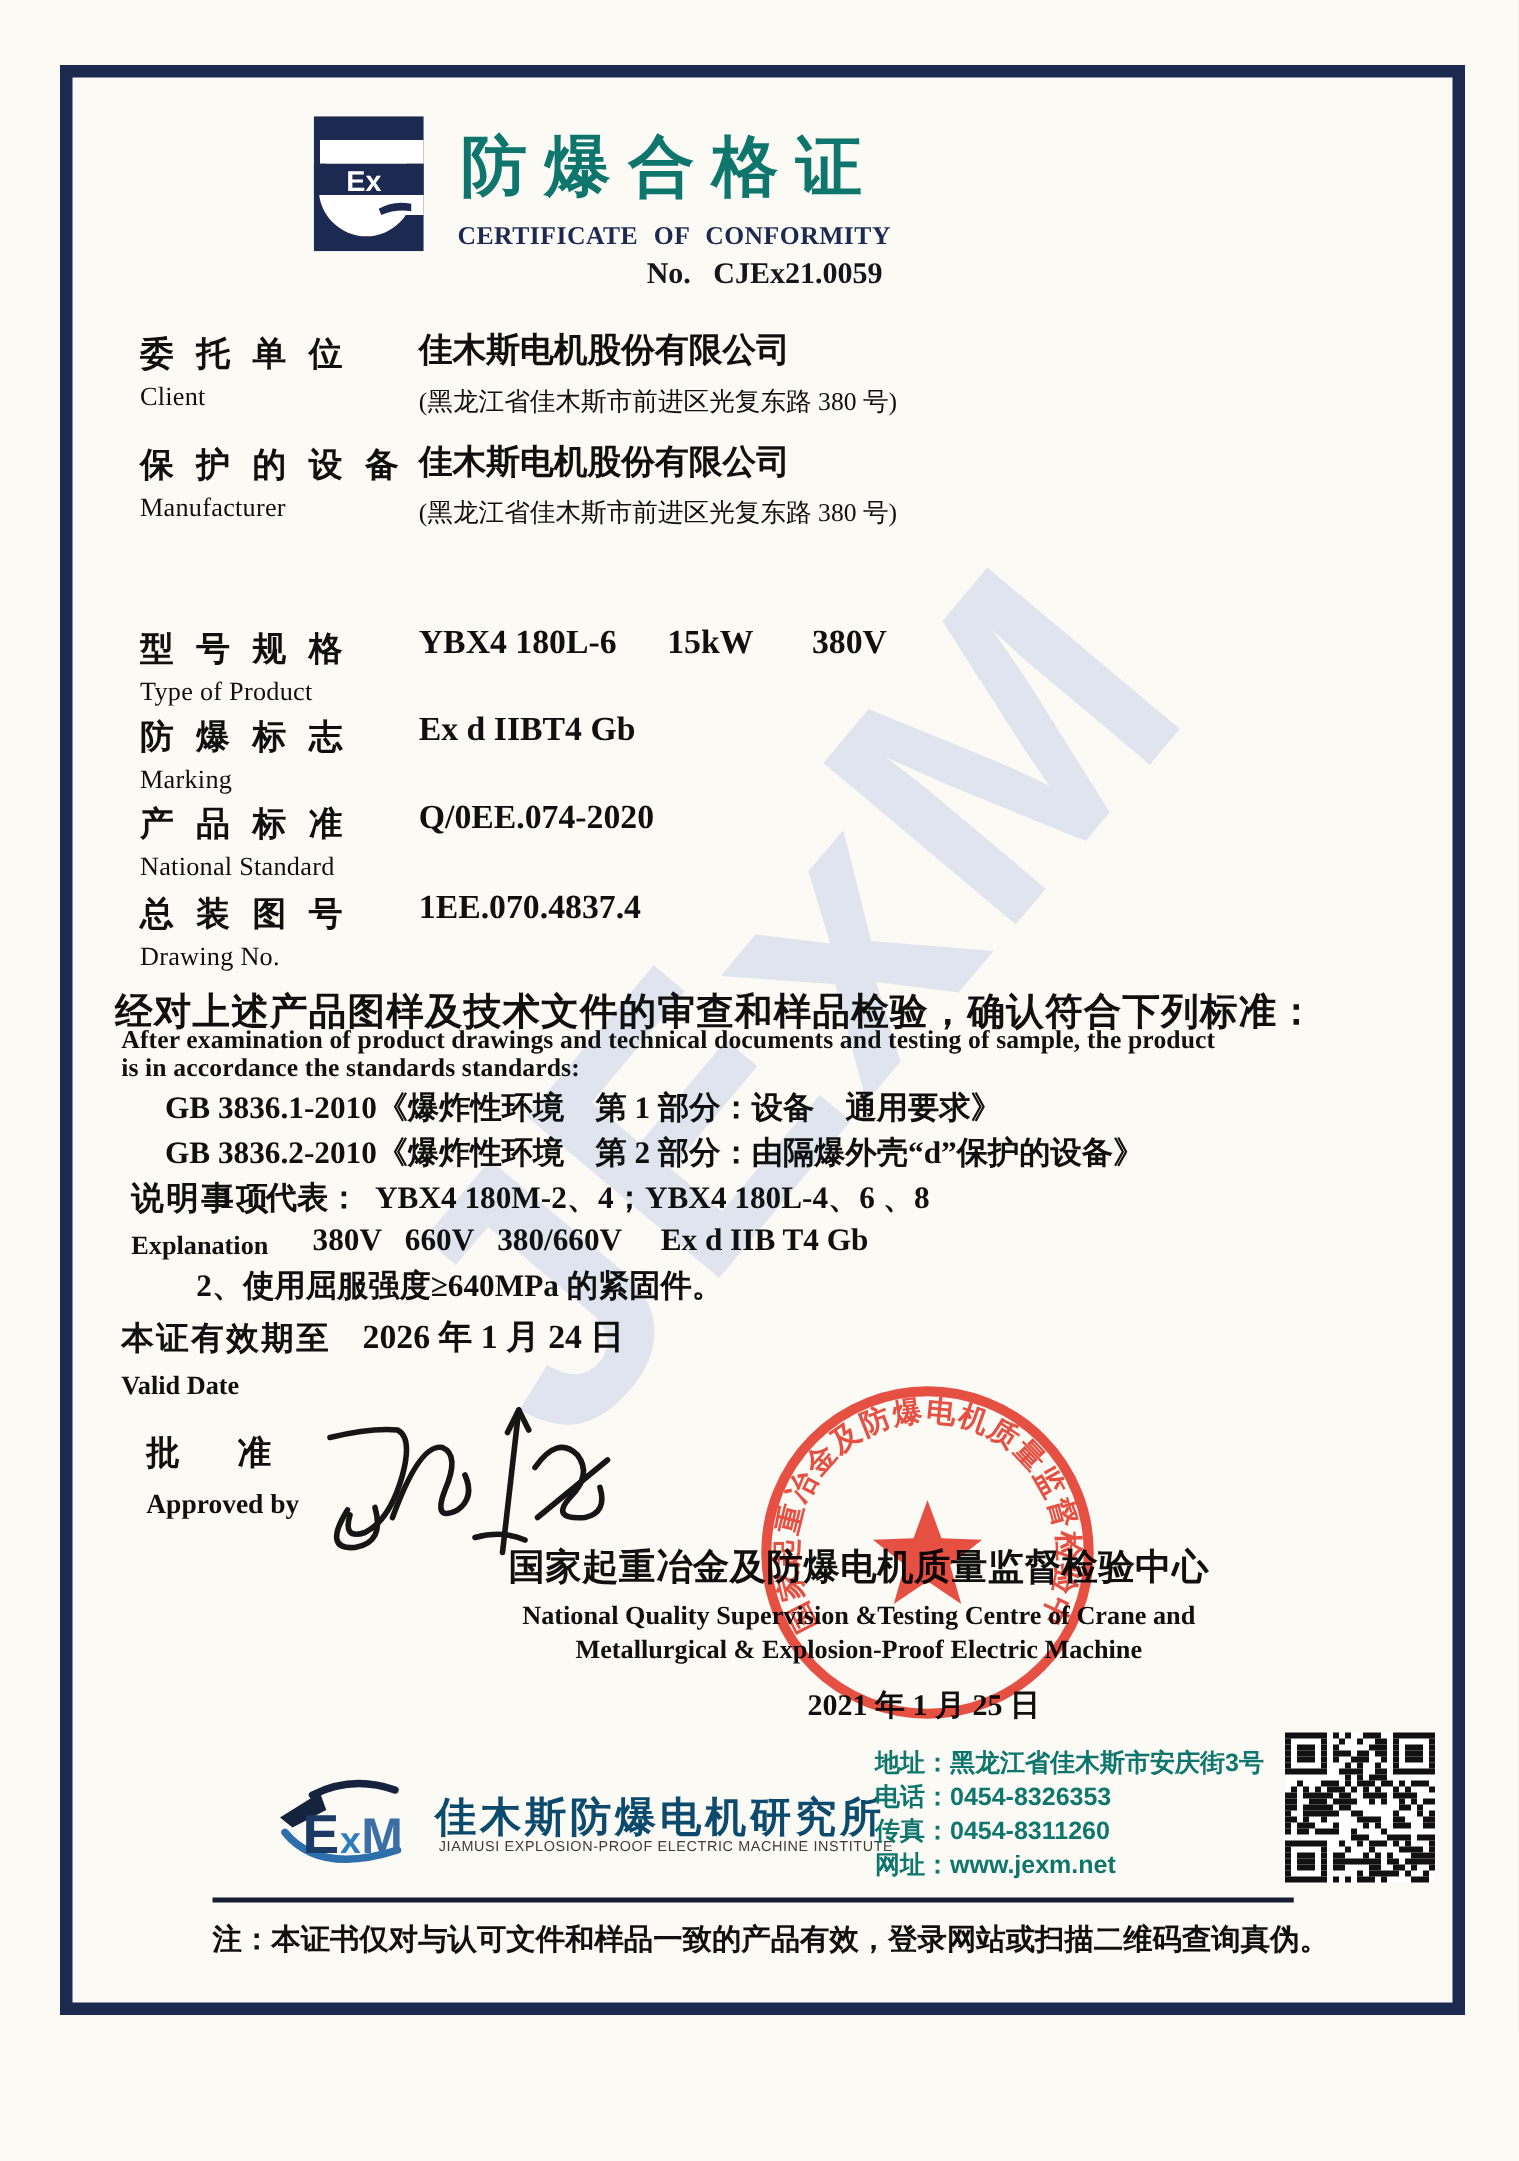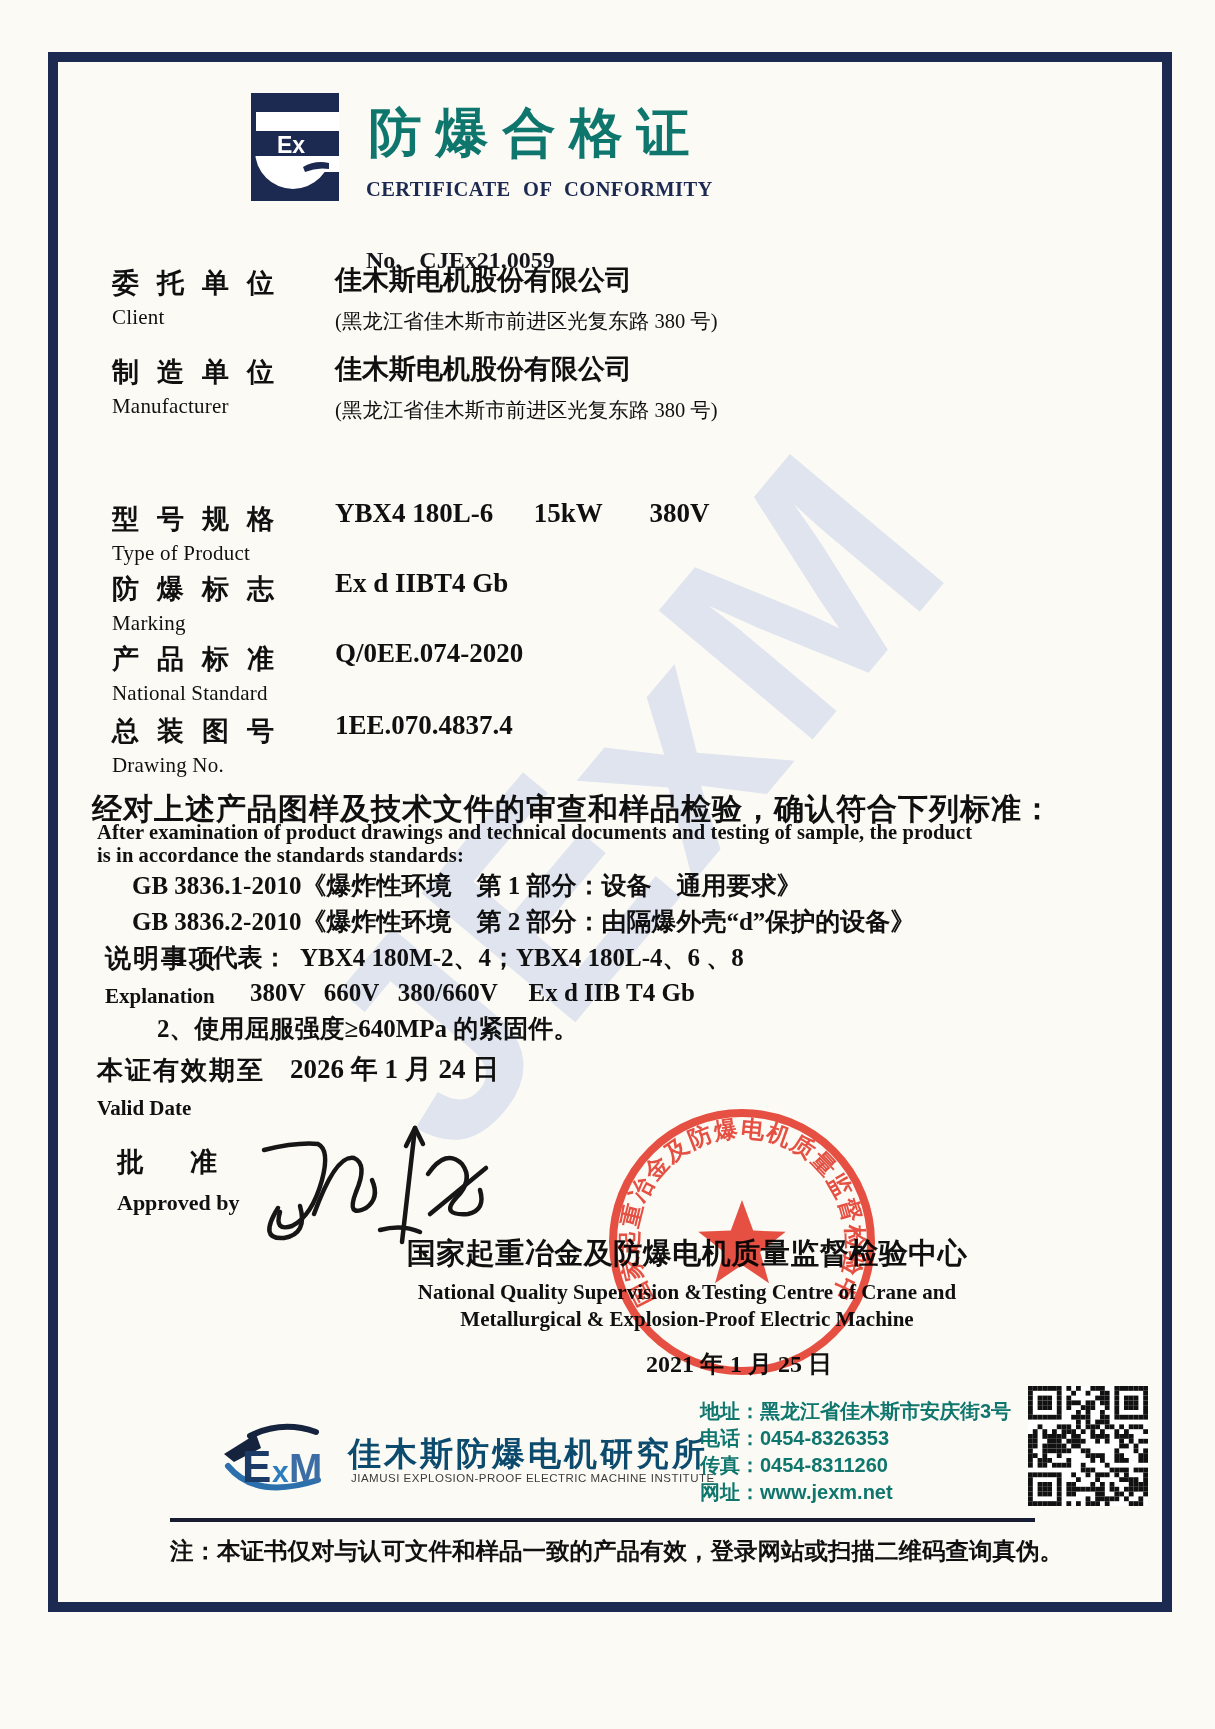--- a/index.html
+++ b/index.html
@@ -32,22 +32,22 @@
     position:absolute; left:366px; top:98px; width:340px; text-align:center;
     font-size:53px; font-weight:700; letter-spacing:14px; color:#0f766e;
     white-space:nowrap;
   }
   .hdr-sub {
     position:absolute; left:366px; top:178px; width:340px; text-align:center;
     font-size:20.5px; font-weight:700; color:#1c2950; letter-spacing:.4px; word-spacing:7px;
     white-space:nowrap;
   }
   .hdr-no {
-    position:absolute; left:366px; top:206px; width:340px; text-align:left;
-    font-size:24px; font-weight:700; color:#15151c; white-space:pre;margin-top:41px;
+    position:absolute; left:366px; top:206px; width:340px; text-align:right;
+    font-size:24px; font-weight:700; color:#15151c; white-space:pre;
   }
 
   
   .frow { position:absolute; left:112px; width:960px; }
   .frow .zh { display:block; font-size:27px; font-weight:700; letter-spacing:18px; white-space:nowrap; }
   .frow .en { display:block; font-size:21px; margin-top:4px; letter-spacing:.2px; }
   .fval { position:absolute; left:223px; top:-3px; }
   .fval .v { font-size:27px; font-weight:700; white-space:pre; }
   .fval .n { font-size:20.5px; margin-top:9px; white-space:pre; }
 
@@ -116,21 +116,21 @@
 
     <div class="frow" style="top:265px">
       <span class="zh">委托单位</span>
       <span class="en">Client</span>
       <div class="fval">
           <div class="v">佳木斯电机股份有限公司</div>
         <div class="n">(黑龙江省佳木斯市前进区光复东路 380 号)</div>
         </div>
     </div>
     <div class="frow" style="top:354px">
-      <span class="zh">制造单位</span>
+      <span class="zh">保护的设备</span>
       <span class="en">Manufacturer</span>
       <div class="fval">
           <div class="v">佳木斯电机股份有限公司</div>
         <div class="n">(黑龙江省佳木斯市前进区光复东路 380 号)</div>
         </div>
     </div>
     <div class="frow" style="top:501px">
       <span class="zh">型号规格</span>
       <span class="en">Type of Product</span>
       <div class="fval">

